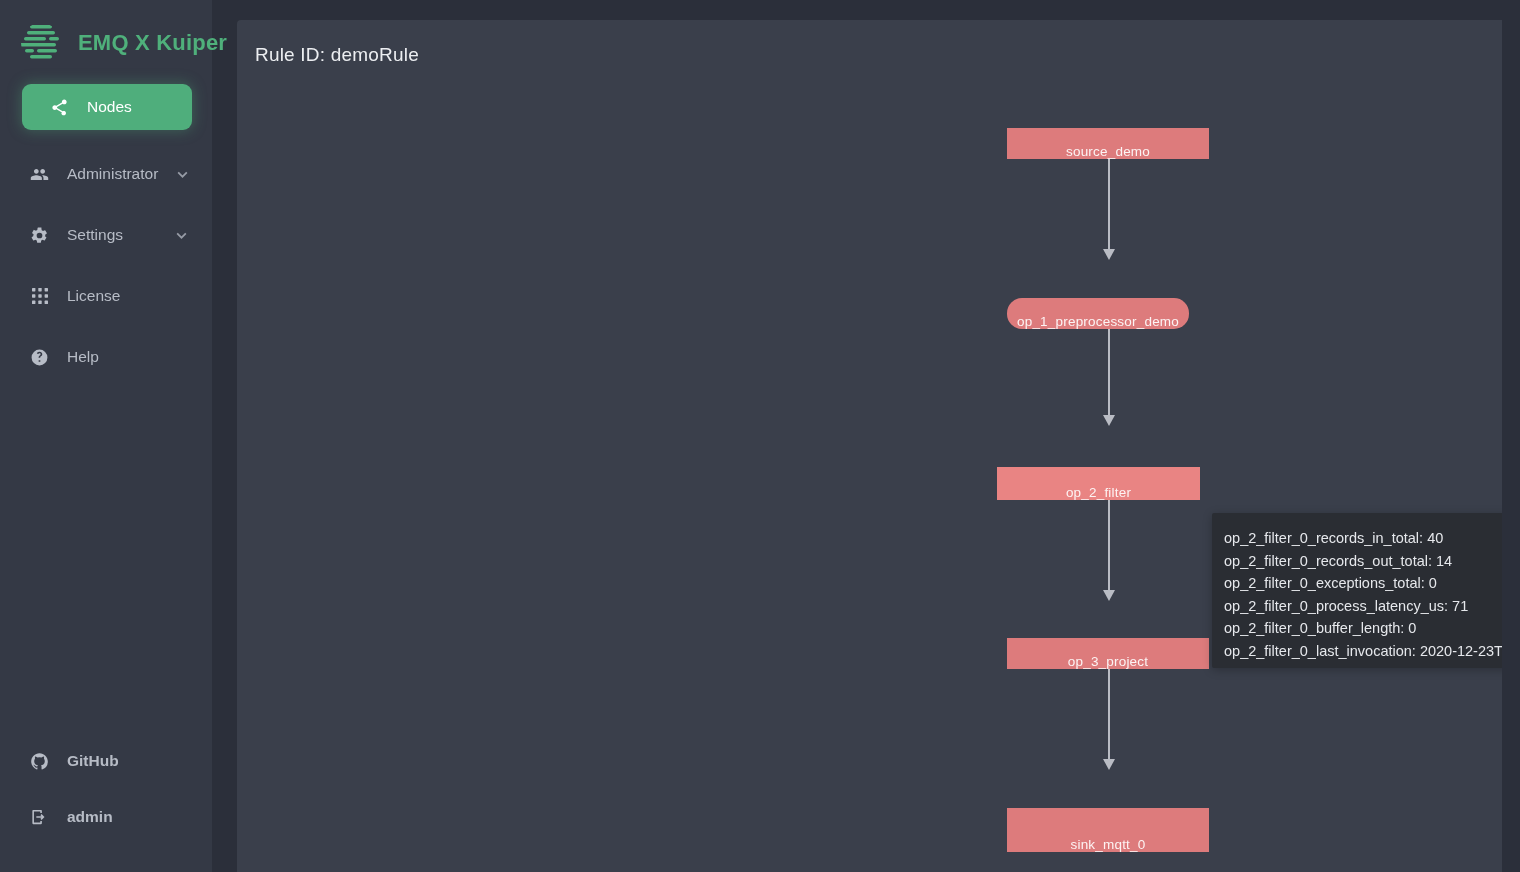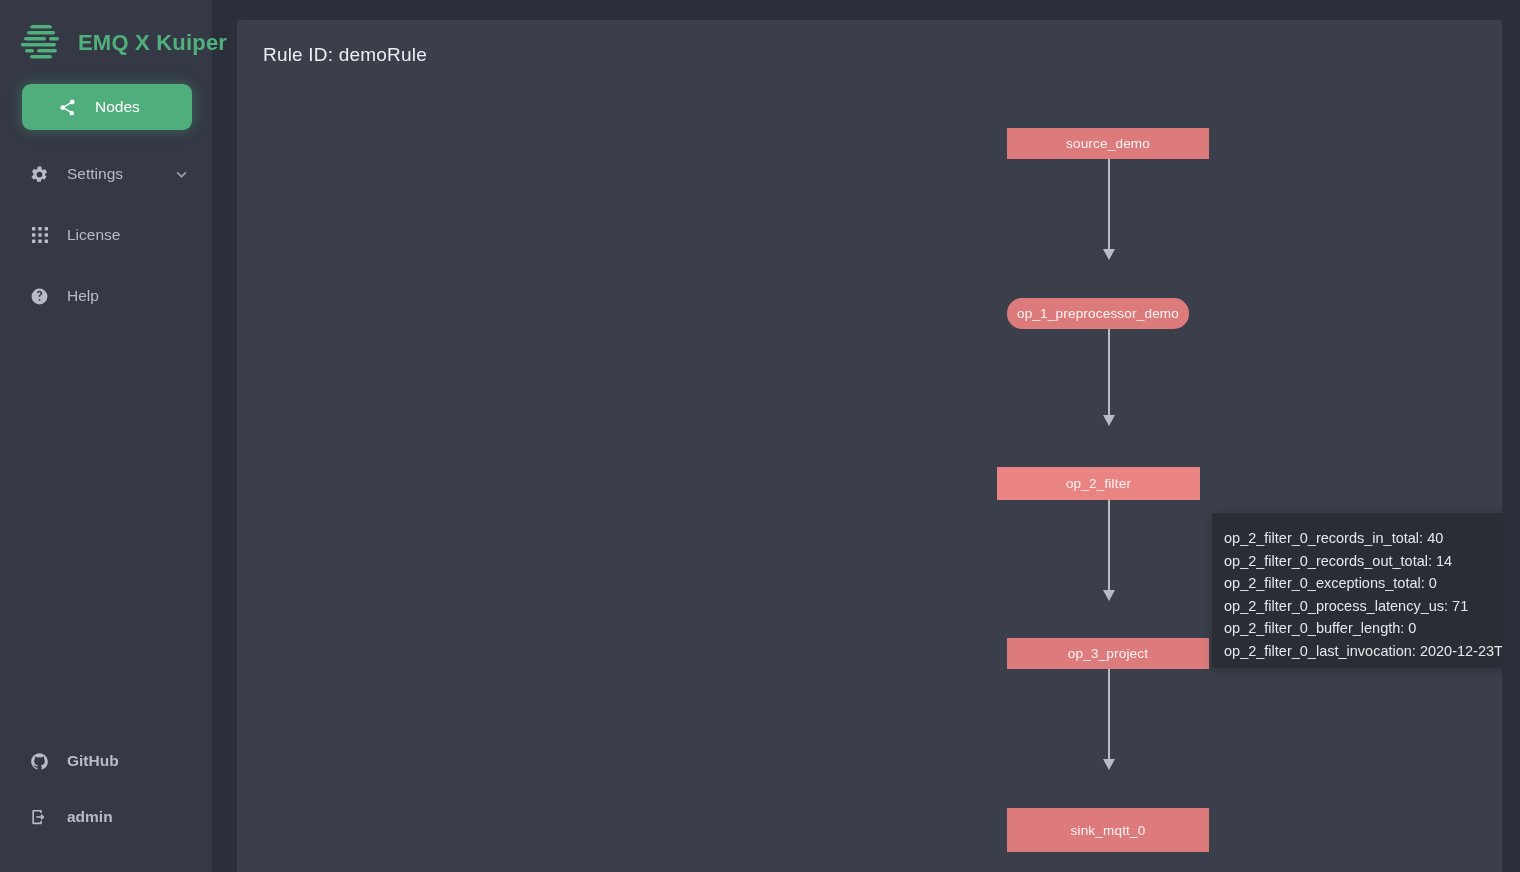--- a/index.html
+++ b/index.html
@@ -36,21 +36,21 @@
     display: flex; align-items: center;
     height: 44px; margin: 0 0 17px 0;
     padding-left: 30px; gap: 18px;
     color: #b7bcc6; font-size: 15.5px;
     cursor: pointer; user-select: none;
   }
   .nav-item .ico { width: 19px; height: 19px; flex: 0 0 auto; display: flex; align-items: center; justify-content: center; }
   .nav-item .ico svg { display: block; fill: #b7bcc6; }
   .nav-item.active {
     margin: 0 20px 22px 22px;
-    padding-left: 36px;
+    padding-left: 28px;
     background: #4fae7c;
     border-radius: 9px;
     color: #ffffff;
     height: 46px;
     box-shadow: 0 0 14px 1px rgba(79,174,124,.35);
   }
   .nav-item.active .ico svg { fill: #ffffff; }
   .nav-item.active .label { color: #ffffff; font-size: 15.5px; }
   .chev { margin-left: auto; margin-right: 24px; opacity: .75; }
   .chev svg { display:block; stroke: #b7bcc6; fill: none; stroke-width: 1.6; }
@@ -61,31 +61,31 @@
   
   #main {
     position: absolute; left: 237px; top: 20px;
     width: 1265px; height: 852px;
     background: #3a3f4b;
     border-radius: 4px 0 0 0;
     overflow: hidden;
   }
   #page-title {
     color: #eceef1; font-size: 19px;
-    padding: 24px 0 0 26px; letter-spacing: .2px;
+    padding: 24px 0 0 18px; letter-spacing: .2px;
   }
 
   
   #graph { position: absolute; left: 0; top: 0; width: 1265px; height: 852px; }
   .node {
     position: absolute;
     background: #dd7b7c;
     color: #fdf3f3;
     font-size: 13.5px;
-    display: flex; align-items: center; justify-content: center;
+    display: flex; align-items: flex-end; justify-content: center;
     cursor: pointer; user-select: none;
     letter-spacing: .2px;
   }
   .node.hovered { background: #e98483; }
   .edge { position: absolute; }
   .edge .stem {
     position: absolute; left: 0; top: 0;
     width: 2px; background: #b9bcc4;
   }
   .edge .head {
@@ -144,20 +144,33 @@
 
       <div class="nav-item active">
         <span class="ico">
           <svg width="19" height="19" viewBox="0 0 24 24">
             <path d="M18 16.08c-.76 0-1.44.3-1.96.77L8.91 12.7c.05-.23.09-.46.09-.7s-.04-.47-.09-.7l7.05-4.11c.54.5 1.25.81 2.04.81 1.66 0 3-1.34 3-3s-1.34-3-3-3-3 1.34-3 3c0 .24.04.47.09.7L8.04 9.81C7.5 9.31 6.79 9 6 9c-1.66 0-3 1.34-3 3s1.34 3 3 3c.79 0 1.5-.31 2.04-.81l7.12 4.16c-.05.21-.8.43-.8.65 0 1.61 1.31 2.92 2.92 2.92s2.92-1.31 2.92-2.92c0-1.61-1.31-2.92-2.92-2.92z"></path>
           </svg>
         </span>
         <span class="label">Nodes</span>
       </div>
 
+      <div class="nav-item">
+        <span class="ico">
+          <svg width="19" height="19" viewBox="0 0 24 24">
+            <path d="M16 11c1.66 0 2.99-1.34 2.99-3S17.66 5 16 5c-1.66 0-3 1.34-3 3s1.34 3 3 3zm-8 0c1.66 0 2.99-1.34 2.99-3S9.66 5 8 5C6.34 5 5 6.34 5 8s1.34 3 3 3zm0 2c-2.33 0-7 1.17-7 3.5V19h14v-2.5c0-2.33-4.67-3.5-7-3.5zm8 0c-.29 0-.62.02-.97.05 1.16.84 1.97 1.97 1.97 3.45V19h6v-2.5c0-2.33-4.67-3.5-7-3.5z"></path>
+          </svg>
+        </span>
+        <span class="label">Administrator</span>
+        <span class="chev">
+          <svg width="13" height="13" viewBox="0 0 12 12">
+              <polyline points="2,4 6,8 10,4"></polyline>
+            </svg>
+        </span>
+      </div>
 
       <div class="nav-item">
         <span class="ico">
           <svg width="19" height="19" viewBox="0 0 24 24">
             <path d="M19.14 12.94c.04-.3.06-.61.06-.94s-.02-.64-.07-.94l2.03-1.58a.49.49 0 00.12-.61l-1.92-3.32a.49.49 0 00-.59-.22l-2.39.96a7.03 7.03 0 00-1.62-.94l-.36-2.54A.48.48 0 0013.9 2h-3.84a.48.48 0 00-.48.41l-.36 2.54c-.59.24-1.13.56-1.62.94l-2.39-.96a.48.48 0 00-.59.22L2.71 8.47a.48.48 0 00.12.61l2.03 1.58c-.5.3-.7.62-.7.94s.2.64.07.94l-2.03 1.58a.49.49 0 00-.12.61l1.92 3.32c.12.22.38.3.59.22l2.39-.96c.5.38 1.03.7 1.62.94l.36 2.54c.4.24.24.41.48.41h3.84c.24 0 .44-.17.48-.41l.36-2.54c.59-.24 1.13-.56 1.62-.94l2.39.96c.22.08.47 0 .59-.22l1.92-3.32a.48.48 0 00-.12-.61l-2.03-1.58zM12 15.6A3.6 3.6 0 1112 8.4a3.6 3.6 0 010 7.2z"></path>
           </svg>
         </span>
         <span class="label">Settings</span>
         <span class="chev">
           <svg width="13" height="13" viewBox="0 0 12 12">

